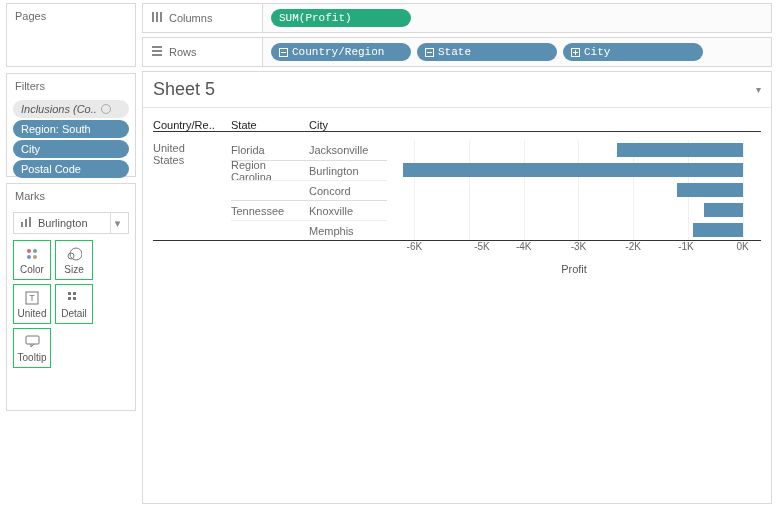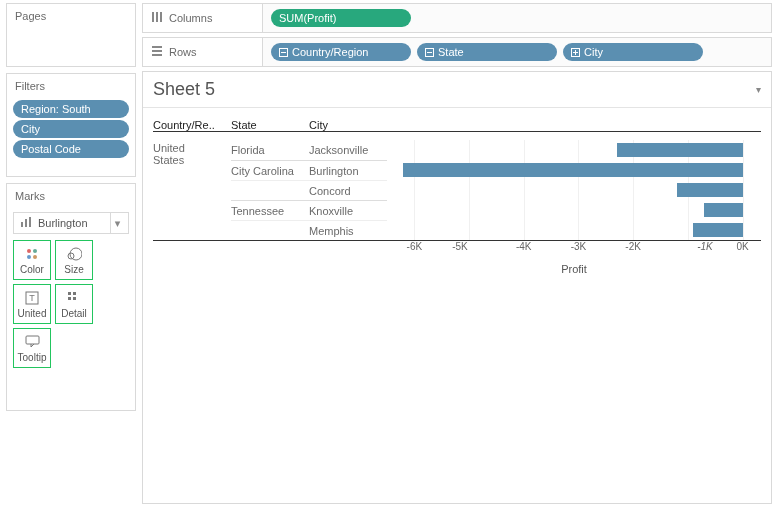--- a/index.html
+++ b/index.html
@@ -76,21 +76,21 @@
     display:flex; align-items:center; height:30px;
     border:1px solid #d9d9d9; background:#fbfbfb;
   }
   .shelf-label {
     width:120px; display:flex; align-items:center; gap:6px;
     padding:0 8px; color:#6a6a6a; height:100%;
     border-right:1px solid #d9d9d9;
     background:#fff;
   }
   .shelf-pills { display:flex; align-items:center; gap:6px; padding:0 8px; flex:1; }
-  .shelf-pills .pill { padding: 0 20px 0 8px; }
+  .shelf-pills .pill { padding: 0 20px 0 8px; font-family: Liberation Mono, monospace; }
 
   .viz-card {
     flex:1; border:1px solid #d9d9d9; display:flex; flex-direction:column;
   }
   .viz-header {
     display:flex; align-items:center; justify-content:space-between;
     padding:6px 10px; border-bottom:1px solid #e4e4e4;
     height:36px;
   }
   .viz-title { font-size:18px; font-weight:400; color:#555; }
@@ -142,20 +142,24 @@
 
 <div class="container">
   <div class="left-col">
     <div class="card pages-card">
       <div class="card-title">Pages</div>
     </div>
 
     <div class="card filters-card">
       <div class="card-title">Filters</div>
       <div class="filter-list">
+        <div class="pill pill-gray">
+          <span>Inclusions (Co..</span>
+          <span class="link-icon"></span>
+        </div>
         <div class="pill pill-blue">
           <span>Region: South</span>
         </div>
         <div class="pill pill-blue">
           <span>City</span>
         </div>
         <div class="pill pill-blue">
           <span>Postal Code</span>
         </div>
       </div>
@@ -289,21 +293,21 @@
           <div class="col-chart"></div>
         </div>
 
         <div class="data-rows" id="data-rows">
           <div class="country-cell" id="country-cell">
               <div>United</div>
               <div>States</div>
             </div>
           <div class="state-block" id="state-block">
               <div class="row">Florida</div>
-              <div class="row first-of-group">City Carolina</div>
+              <div class="row first-of-group">Region Carolina</div>
               <div class="row"></div>
               <div class="row first-of-group">Tennessee</div>
               <div class="row"></div>
             </div>
           <div class="city-block" id="city-block">
               <div class="row">Jacksonville</div>
               <div class="row first-of-group">Burlington</div>
               <div class="row">Concord</div>
               <div class="row first-of-group">Knoxville</div>
               <div class="row">Memphis</div>
@@ -329,24 +333,24 @@
                 <div class="bar" style="left: 317.242px; width: 38.2879px;"></div>
               </div>
               <div class="chart-row">
                 <div class="bar" style="left: 306.303px; width: 49.2273px;"></div>
               </div>
             </div>
         </div>
 
         <div class="axis" id="axis">
             <div class="tick" style="left: 27.3485px;">-6K</div>
-            <div class="tick" style="left: 73px;">-5K</div>
+            <div class="tick" style="left: 95px;">-5K</div>
             <div class="tick" style="left: 136.742px;">-4K</div>
             <div class="tick" style="left: 191.439px;">-3K</div>
             <div class="tick" style="left: 246.136px;">-2K</div>
-            <div class="tick" style="left: 318px; font-style: italic;">-1K</div>
+            <div class="tick" style="left: 299px;">-1K</div>
             <div class="tick" style="left: 355.53px;">0K</div>
           </div>
         <div class="axis-label">Profit</div>
       </div>
     </div>
   </div>
 </div>
 
 </body></html>

